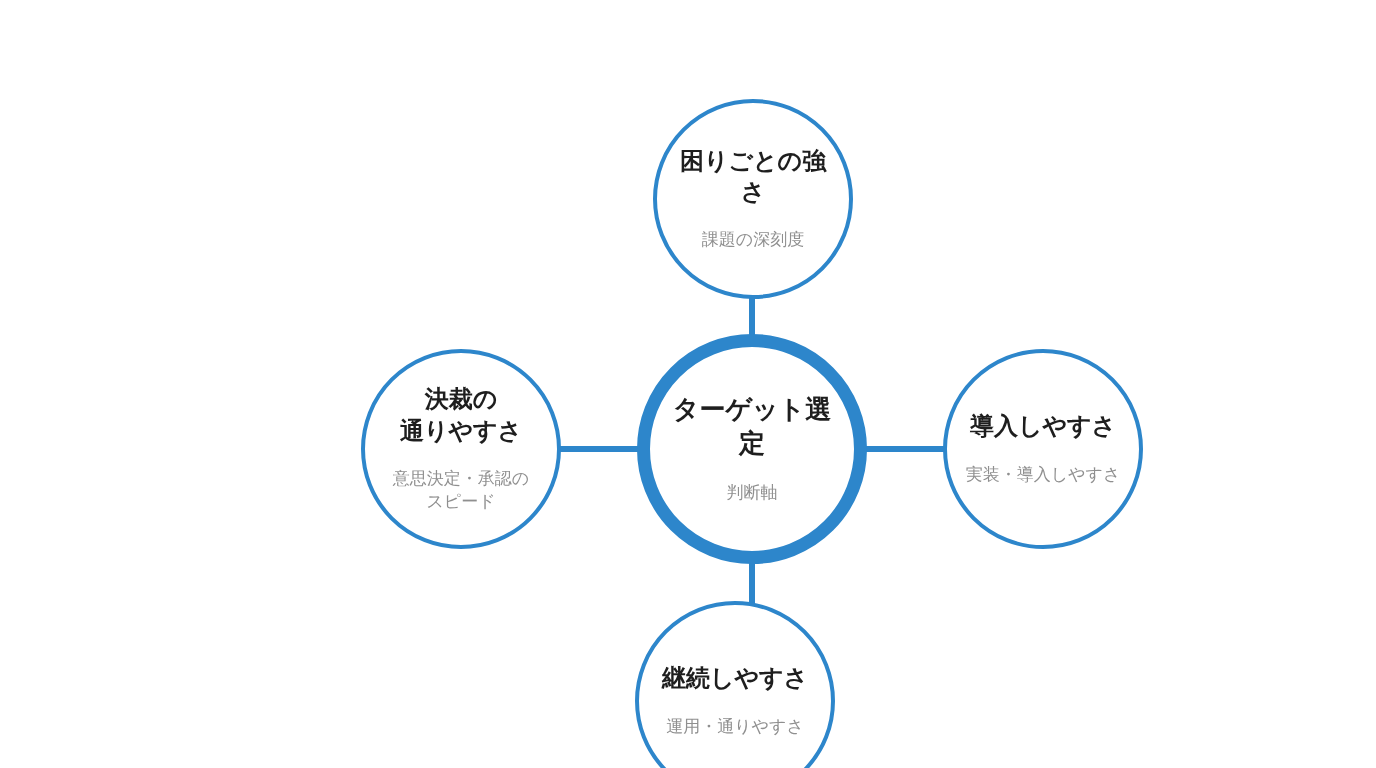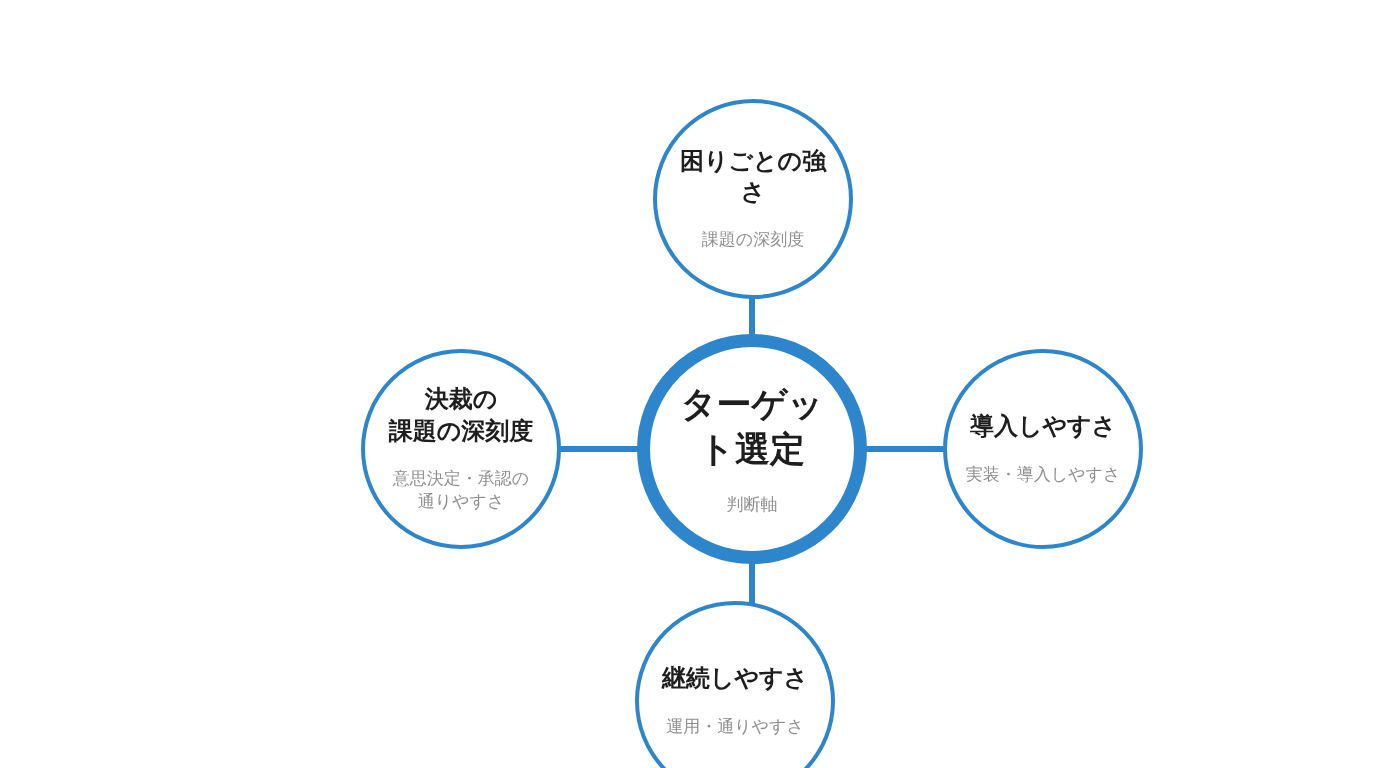--- a/index.html
+++ b/index.html
@@ -46,21 +46,21 @@
     width: 230px; height: 230px;
     border: 13px solid var(--accent);
   }
   .node-title {
     font-size: 24px;
     font-weight: 700;
     color: var(--title-color);
     line-height: 1.3;
     white-space: pre-line;
   }
-  .hub .node-title { font-size: 35px; }
+  .hub .node-title { font-size: 26px; }
   .node-subtitle {
     margin-top: 5px;
     font-size: 17px;
     color: var(--subtitle-color);
     line-height: 1.35;
     white-space: pre-line;
   }
   
   .node.hub        { left: 573px; top: 270px; }
   .node.sat-top    { left: 589px; top: 35px;  }
@@ -82,23 +82,23 @@
   <div class="connector h conn-left"></div>
   <div class="connector h conn-right"></div>
 
   <div class="node satellite sat-top">
     <div class="node-title">困りごとの強さ</div>
     <div class="node-subtitle">課題の深刻度</div>
   </div>
 
   <div class="node satellite sat-left">
     <div class="node-title">決裁の
-課題の深刻度</div>
+通りやすさ</div>
     <div class="node-subtitle">意思決定・承認の
-通りやすさ</div>
+スピード</div>
   </div>
 
   <div class="node hub">
     <div class="node-title">ターゲット選定</div>
     <div class="node-subtitle">判断軸</div>
   </div>
 
   <div class="node satellite sat-right">
     <div class="node-title">導入しやすさ</div>
     <div class="node-subtitle">実装・導入しやすさ</div>

